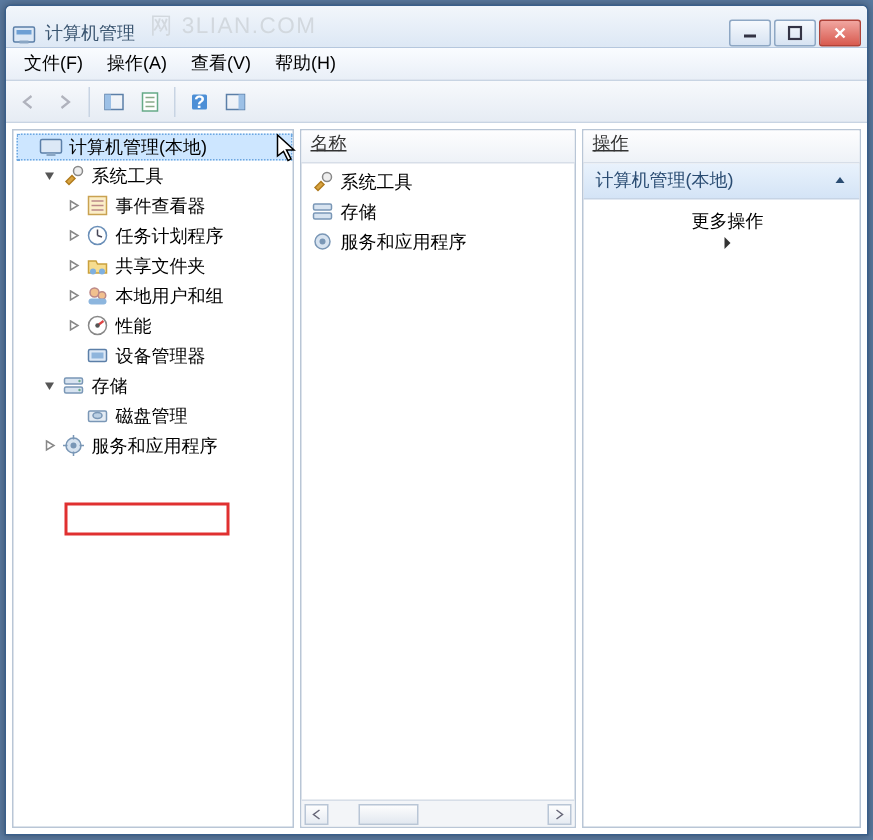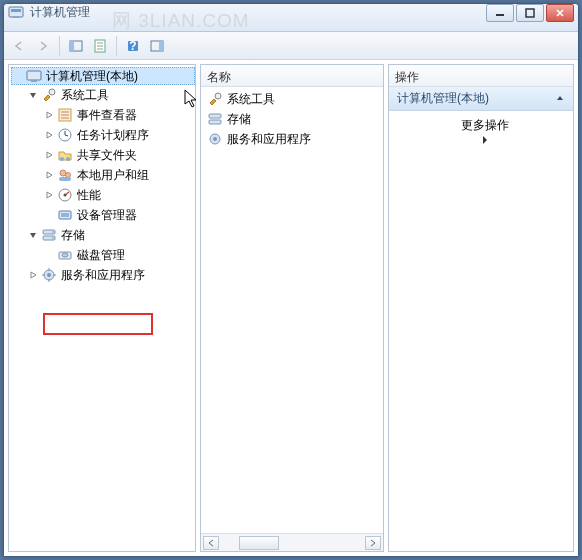--- a/index.html
+++ b/index.html
@@ -5,26 +5,26 @@
   * { box-sizing: border-box; font-family: "Microsoft YaHei", Tahoma, sans-serif; font-size: 12px; }
   body { margin: 0; background: #5a7aa0; padding: 3px; }
   .window {
     width: 576px; height: 554px; background: #fff;
     border: 1px solid #3a5f8a; border-radius: 4px 4px 0 0;
     display: flex; flex-direction: column; position: relative;
     box-shadow: 0 0 6px rgba(0,0,0,0.3);
   }
   .titlebar {
     height: 28px; background: linear-gradient(#f2f6fb,#dde8f5);
-    border-bottom: 1px solid #b5c7de; display: flex; align-items: flex-start;
+    border-bottom: 1px solid #b5c7de; display: flex; align-items: flex-end;
     padding: 0 4px; border-radius: 4px 4px 0 0; position: relative;
   }
   .titlebar .appicon { width: 16px; height: 16px; margin-right: 6px; }
   .titlebar .title { color: #3a5570; flex: 1; }
-  .watermark { position: absolute; left: 108px; top: 4px; color: #d2d8de; font-size: 19px; letter-spacing: 1px; pointer-events:none;}
+  .watermark { position: absolute; left: 96px; top: 4px; color: #d2d8de; font-size: 15px; letter-spacing: 1px; pointer-events:none;}
   .winbtns { display: flex; gap: 2px; }
   .winbtn {
     width: 28px; height: 18px; border: 1px solid #8ea7c4; border-radius: 2px;
     background: linear-gradient(#f6f9fd,#d7e3f2); display: flex; align-items:center; justify-content:center;
     cursor: default;
   }
   .winbtn.close { background: linear-gradient(#f1a6a0,#d85a4f); border-color:#b04238; color:#fff;}
   .winbtn svg { display:block; }
   .menubar {
     height: 22px; background: linear-gradient(#fafcff,#e9eff7);
@@ -43,22 +43,22 @@
   }
   .tbtn.disabled { opacity: 0.4; }
   .tsep { width:1px; height:20px; background:#c8d4e3; margin: 0 3px;}
   .body { flex: 1; display: flex; padding: 4px; gap: 4px; min-height: 0; }
   .panel { border: 1px solid #b9c6d6; background: #fff; display:flex; flex-direction:column; min-height:0;}
   .tree-panel { width: 188px; }
   .list-panel { flex: 1; }
   .action-panel { width: 186px; }
   .panel-header {
     height: 22px; background: linear-gradient(#fdfdfe,#eef2f7);
-    border-bottom: 1px solid #d7dee8; display:flex; align-items:flex-end;
-    padding: 0 6px; color:#333; position:relative;
+    border-bottom: 1px solid #d7dee8; display:flex; align-items:flex-start;
+    padding: 0 6px; color:#333; position:relative;text-decoration:underline;
   }
   .panel-body { flex:1; overflow:auto; padding: 2px 0; position:relative;text-align:center;}
   .action-panel .panel-body { padding:0; }
   
   .tree ul { list-style:none; margin:0; padding:0 0 0 16px; }
   .tree > ul { padding-left: 2px;}
   .tree li { white-space: nowrap; }
   .node { display:flex; align-items:center; height:20px; gap:2px; padding-right:4px;}
   .node.selected { background:#cde6ff; border:1px dotted #6da7e0; height:18px;}
   .expander { width:12px; height:12px; display:flex; align-items:center; justify-content:center; cursor:default;}
@@ -111,20 +111,26 @@
         </div>
       <div class="winbtn close">
           <svg width="10" height="10">
             <line x1="2" y1="2" x2="8" y2="8" stroke="#fff" stroke-width="1.6"></line>
             <line x1="8" y1="2" x2="2" y2="8" stroke="#fff" stroke-width="1.6"></line>
           </svg>
         </div>
     </div>
   </div>
 
+  <div class="menubar">
+    <div class="menuitem">文件(F)</div>
+    <div class="menuitem">操作(A)</div>
+    <div class="menuitem">查看(V)</div>
+    <div class="menuitem">帮助(H)</div>
+  </div>
 
   <div class="toolbar">
     <div class="tbtn disabled">
         <svg width="14" height="14">
           <path d="M9 3 L4 7 L9 11" fill="none" stroke="#556" stroke-width="1.5"></path>
         </svg>
       </div>
     <div class="tbtn disabled">
         <svg width="14" height="14">
           <path d="M5 3 L10 7 L5 11" fill="none" stroke="#556" stroke-width="1.5"></path>

